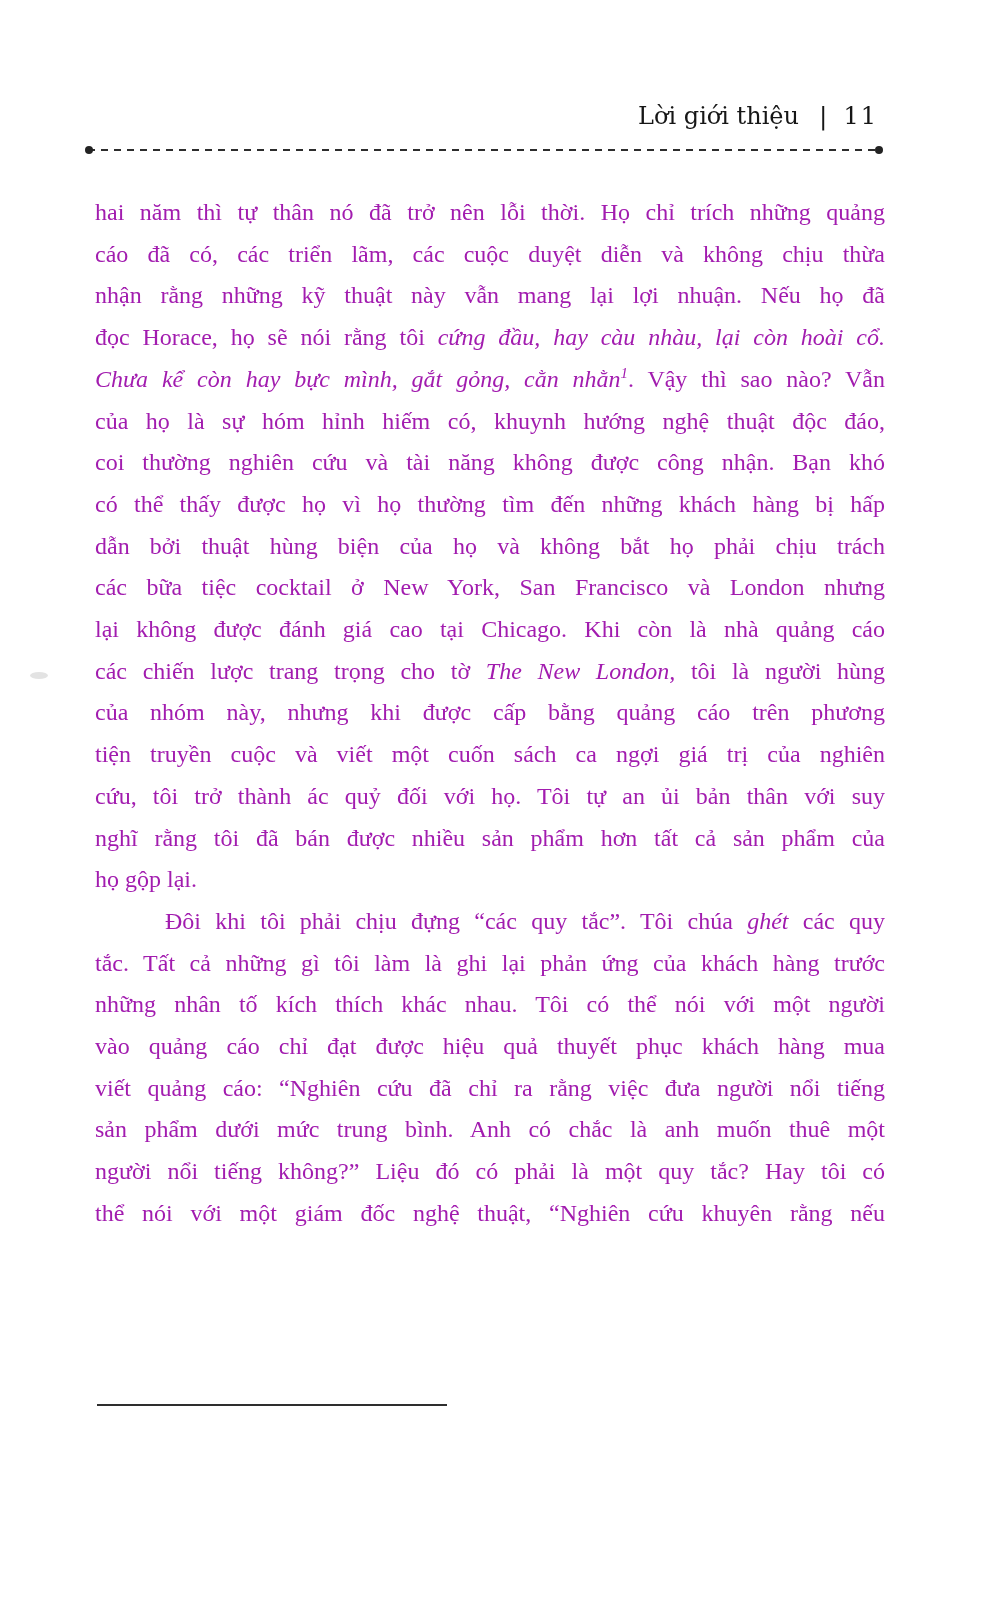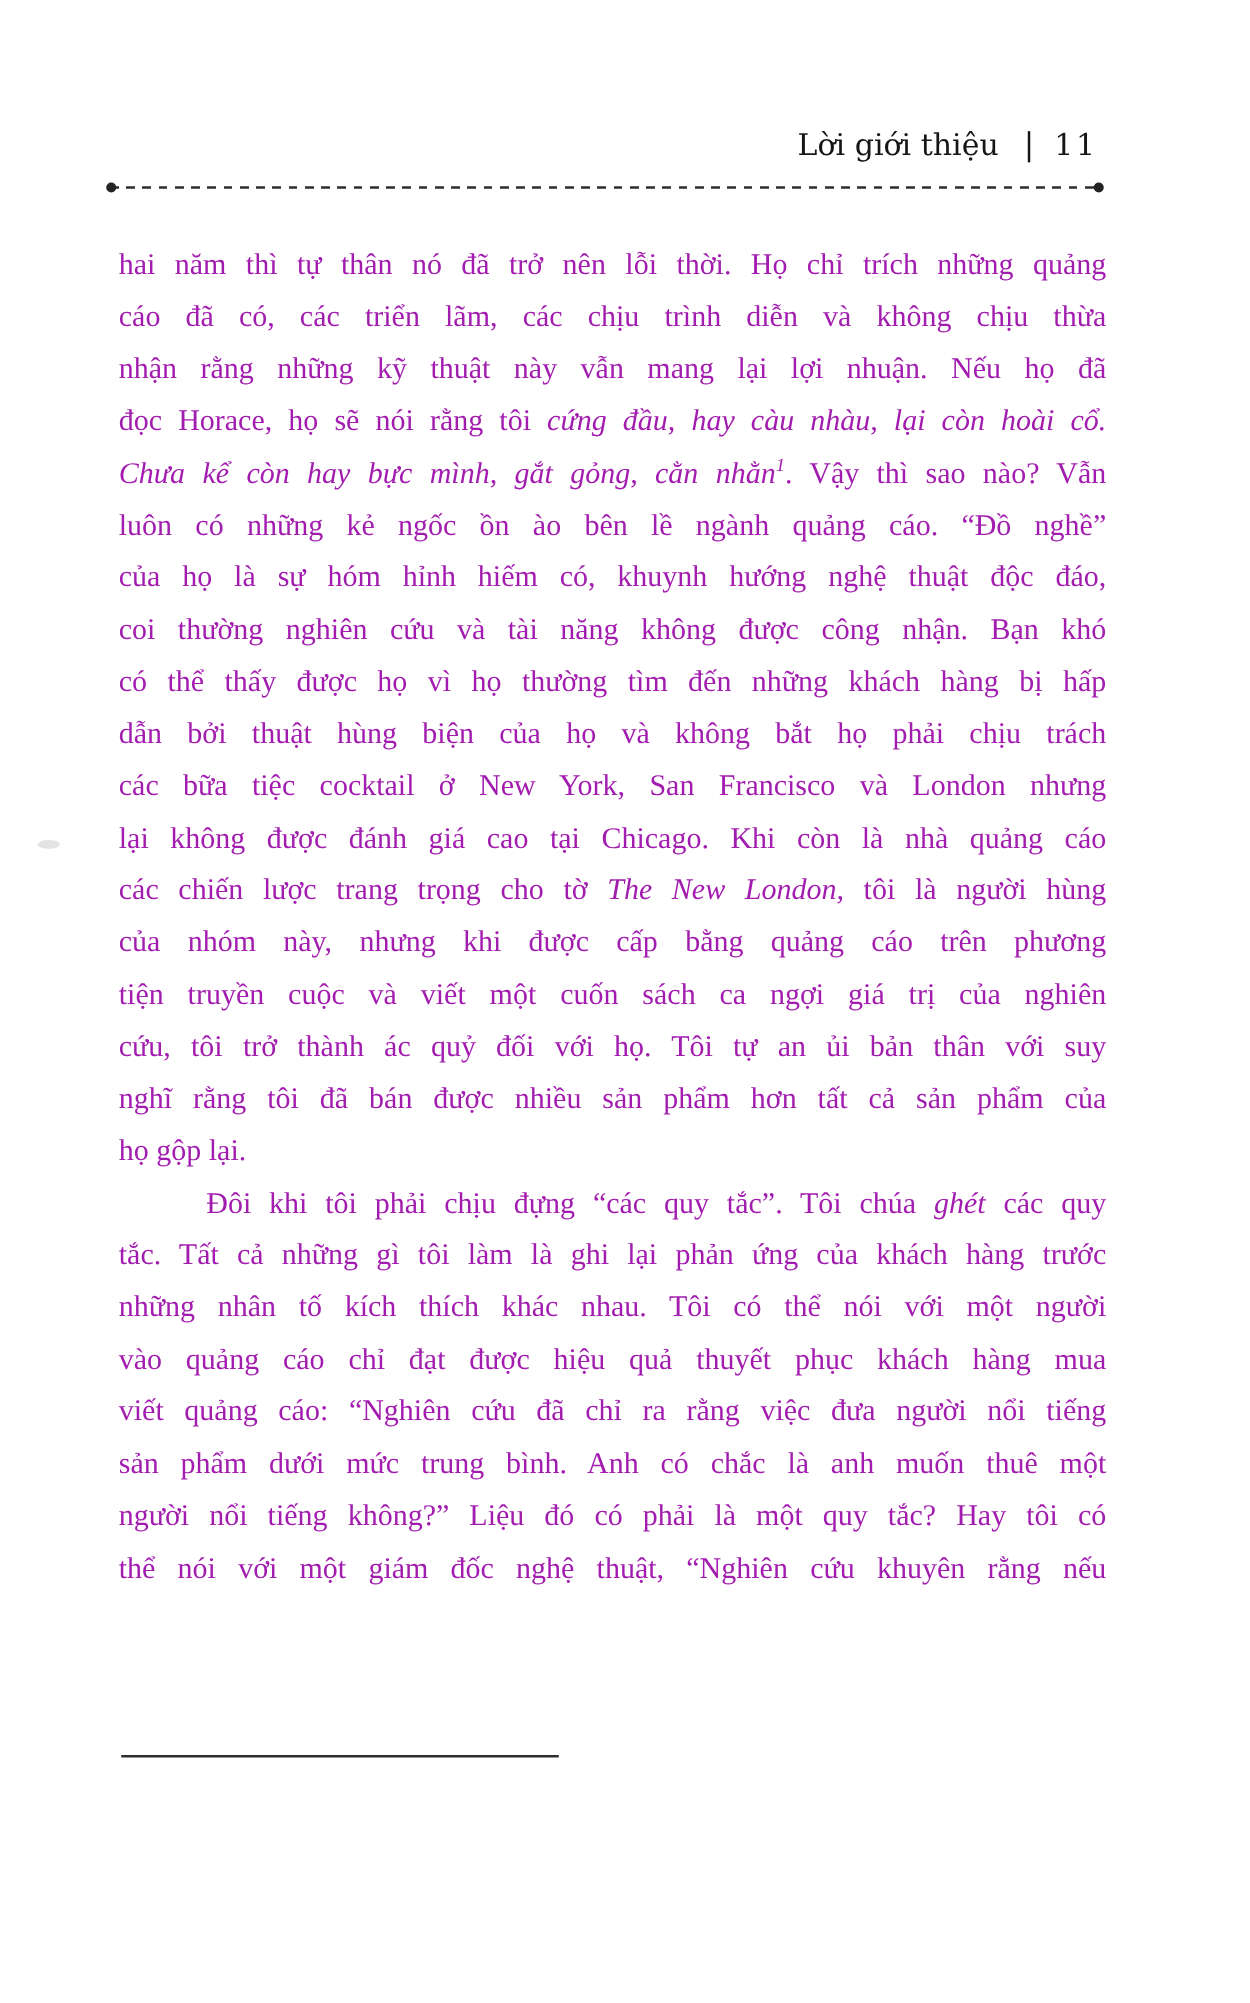--- a/index.html
+++ b/index.html
@@ -64,25 +64,24 @@
 
   <div class="rule">
     <span class="dot l"></span>
     <span class="dot r"></span>
   </div>
 
   <div class="speck"></div>
 
   <div class="body-text">
       <div class="line"><span>hai năm thì tự thân nó đã trở nên lỗi thời. Họ chỉ trích những quảng</span></div>
-      <div class="line"><span>cáo đã có, các triển lãm, các chịu trình diễn và không chịu thừa</span></div>
+      <div class="line"><span>cáo đã có, các triển lãm, các cuộc duyệt diễn và không chịu thừa</span></div>
       <div class="line"><span>nhận rằng những kỹ thuật này vẫn mang lại lợi nhuận. Nếu họ đã</span></div>
       <div class="line"><span>đọc Horace, họ sẽ nói rằng tôi </span><span class="it">cứng đầu, hay càu nhàu, lại còn hoài cổ.</span></div>
       <div class="line"><span class="it">Chưa kể còn hay bực mình, gắt gỏng, cằn nhằn</span><sup class="it">1</sup><span>. Vậy thì sao nào? Vẫn</span></div>
-      <div class="line"><span>luôn có những kẻ ngốc ồn ào bên lề ngành quảng cáo. “Đồ nghề”</span></div>
       <div class="line"><span>của họ là sự hóm hỉnh hiếm có, khuynh hướng nghệ thuật độc đáo,</span></div>
       <div class="line"><span>coi thường nghiên cứu và tài năng không được công nhận. Bạn khó</span></div>
       <div class="line"><span>có thể thấy được họ vì họ thường tìm đến những khách hàng bị hấp</span></div>
       <div class="line"><span>dẫn bởi thuật hùng biện của họ và không bắt họ phải chịu trách</span></div>
       <div class="line"><span>các bữa tiệc cocktail ở New York, San Francisco và London nhưng</span></div>
       <div class="line"><span>lại không được đánh giá cao tại Chicago. Khi còn là nhà quảng cáo</span></div>
       <div class="line"><span>các chiến lược trang trọng cho tờ </span><span class="it">The New London,</span><span> tôi là người hùng</span></div>
       <div class="line"><span>của nhóm này, nhưng khi được cấp bằng quảng cáo trên phương</span></div>
       <div class="line"><span>tiện truyền cuộc và viết một cuốn sách ca ngợi giá trị của nghiên</span></div>
       <div class="line"><span>cứu, tôi trở thành ác quỷ đối với họ. Tôi tự an ủi bản thân với suy</span></div>

